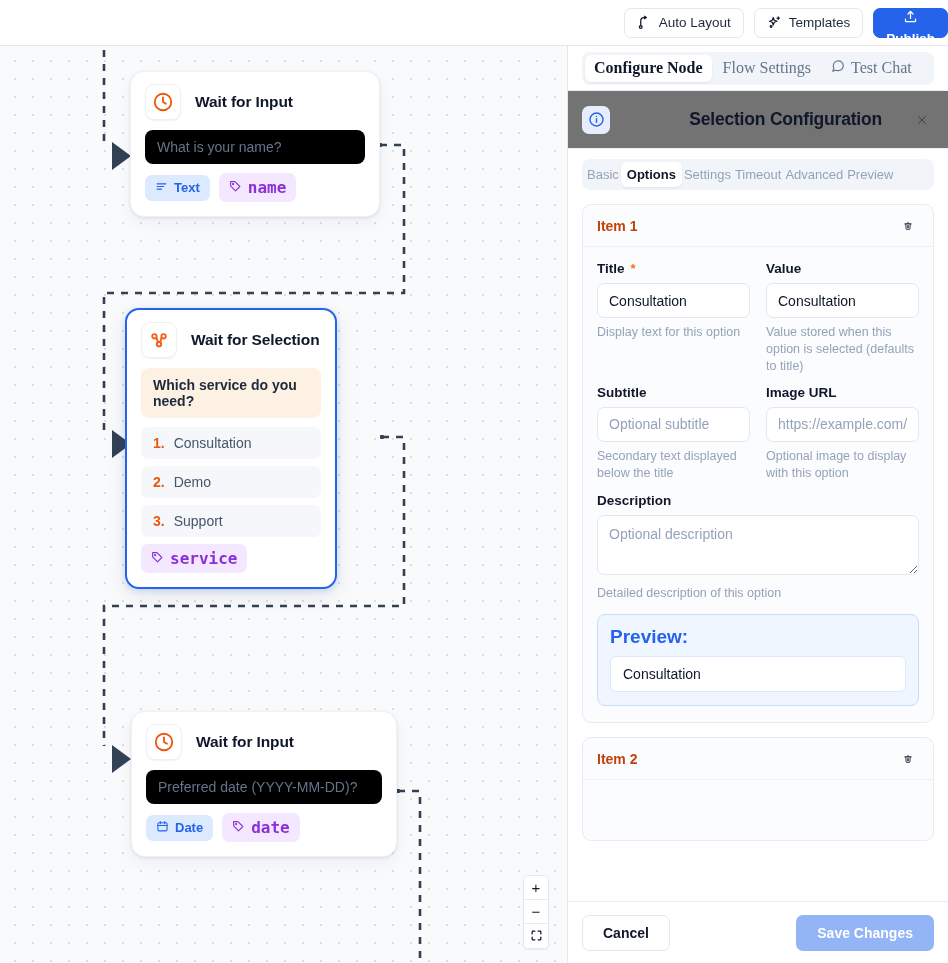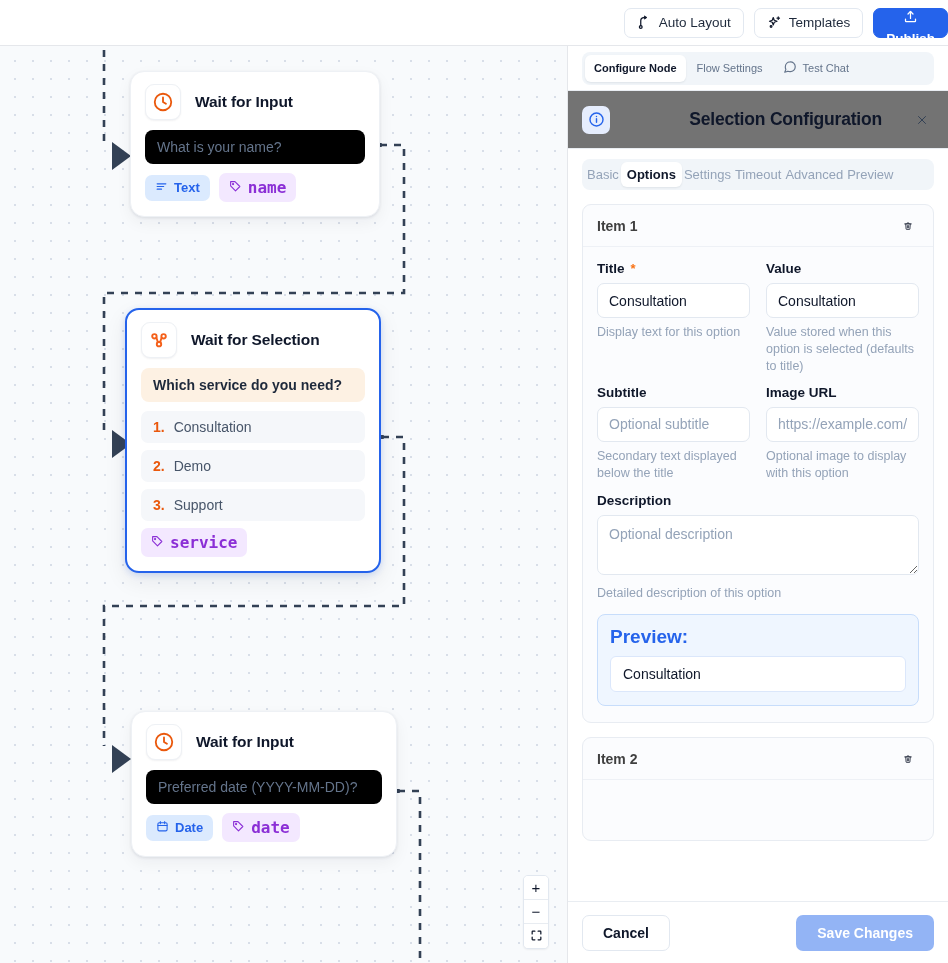--- a/index.html
+++ b/index.html
@@ -104,23 +104,23 @@
   }
   .panel-tabs {
     height: 45px; background: #ffffff; border-bottom: 1px solid #e9edf2;
     display: flex; align-items: center; padding: 0 14px;
   }
   .tabstrip {
     background: #f1f5f9; border-radius: 8px; height: 33px;
     display: flex; align-items: center; padding: 3px; gap: 2px; width: 100%;
   }
   .tab {
-    height: 27px; padding: 0 9px; border-radius: 6px; font-size: 11px;
+    height: 27px; padding: 0 9px; border-radius: 6px; font-size: 16px;
     display: inline-flex; align-items: center; gap: 6px;
-    color: #64748b; cursor: pointer; white-space: nowrap;
+    color: #64748b; cursor: pointer; white-space: nowrap; font-family: Liberation Serif, serif;
   }
   .tab.active { background: #fff; color: #0f172a; font-weight: 700; box-shadow: 0 1px 2px rgba(15,23,42,.08); }
 
   .panel-head {
     height: 58px; background: #737373; border-bottom: 1px solid #e9edf2;
     display: flex; align-items: center; gap: 28px; padding: 0 14px; text-align: right;
   }
   .head-ico {
     width: 28px; height: 28px; border-radius: 7px; background: #e6edfd;
     display: flex; align-items: center; justify-content: center; flex: none;
@@ -144,21 +144,21 @@
   .panel-body { flex: 1; overflow: hidden; padding: 6px 14px 0 14px; position: relative; }
 
   .item-card {
     border: 1px solid #e8ecf2; border-radius: 9px; background: #fbfcfe;
     margin-bottom: 14px; overflow: hidden;
   }
   .item-card-head {
     height: 42px; display: flex; align-items: center; justify-content: space-between;
     padding: 0 14px; border-bottom: 1px solid #eef1f6;
   }
-  .item-card-title { font-size: 14px; font-weight: 700; color: #404040; }
+  .item-card-title { font-size: 14px; font-weight: 700; color: #c2410c; }
   .trash-btn { width: 22px; height: 22px; border: 0; background: transparent; cursor: pointer;
     display: flex; align-items: center; justify-content: center; color: #0f172a; }
   .item-card-body { padding: 14px 14px 16px 14px; }
 
   .grid2 { display: grid; grid-template-columns: 1fr 1fr; gap: 0 16px; }
   .fld-label { font-size: 13.5px; font-weight: 700; color: #0f172a; margin-bottom: 7px; display: flex; gap: 6px; align-items: center; }
   .req { color: #f97316; font-size: 13px; }
   .fld-input {
     width: 100%; height: 35px; border: 1px solid #e2e8f0; border-radius: 7px;
     background: #fff; padding: 0 11px; font-size: 14px; color: #0f172a;
@@ -284,21 +284,21 @@
             <svg width="13" height="13" viewBox="0 0 24 24" fill="none" stroke="#8b2fd6" stroke-width="2" stroke-linecap="round" stroke-linejoin="round">
               <path d="M20 12l-8 8-9-9V3h8z"></path>
                 <circle cx="7.5" cy="7.5" r="1.1"></circle>
             </svg>
           </span>
           <span>name</span>
         </span>
       </div>
     </div>
 
-    <div class="node selected" style="left:125px; top:262px; width:256px;">
+    <div class="node selected" style="left:125px; top:262px; width:212px;">
       <div class="node-head">
         <div class="node-ico">
           <svg width="22" height="22" viewBox="0 0 24 24" fill="none" stroke="#f4601a" stroke-width="2.1">
             <circle cx="7" cy="8" r="2.4"></circle>
               <circle cx="17" cy="8" r="2.4"></circle>
               <circle cx="12" cy="16.5" r="2.4"></circle>
             <path d="M9.2 9.5l1.6 4.9M14.8 9.5l-1.6 4.9" stroke-linecap="round"></path>
           </svg>
         </div>
         <div class="node-title">Wait for Selection</div>

